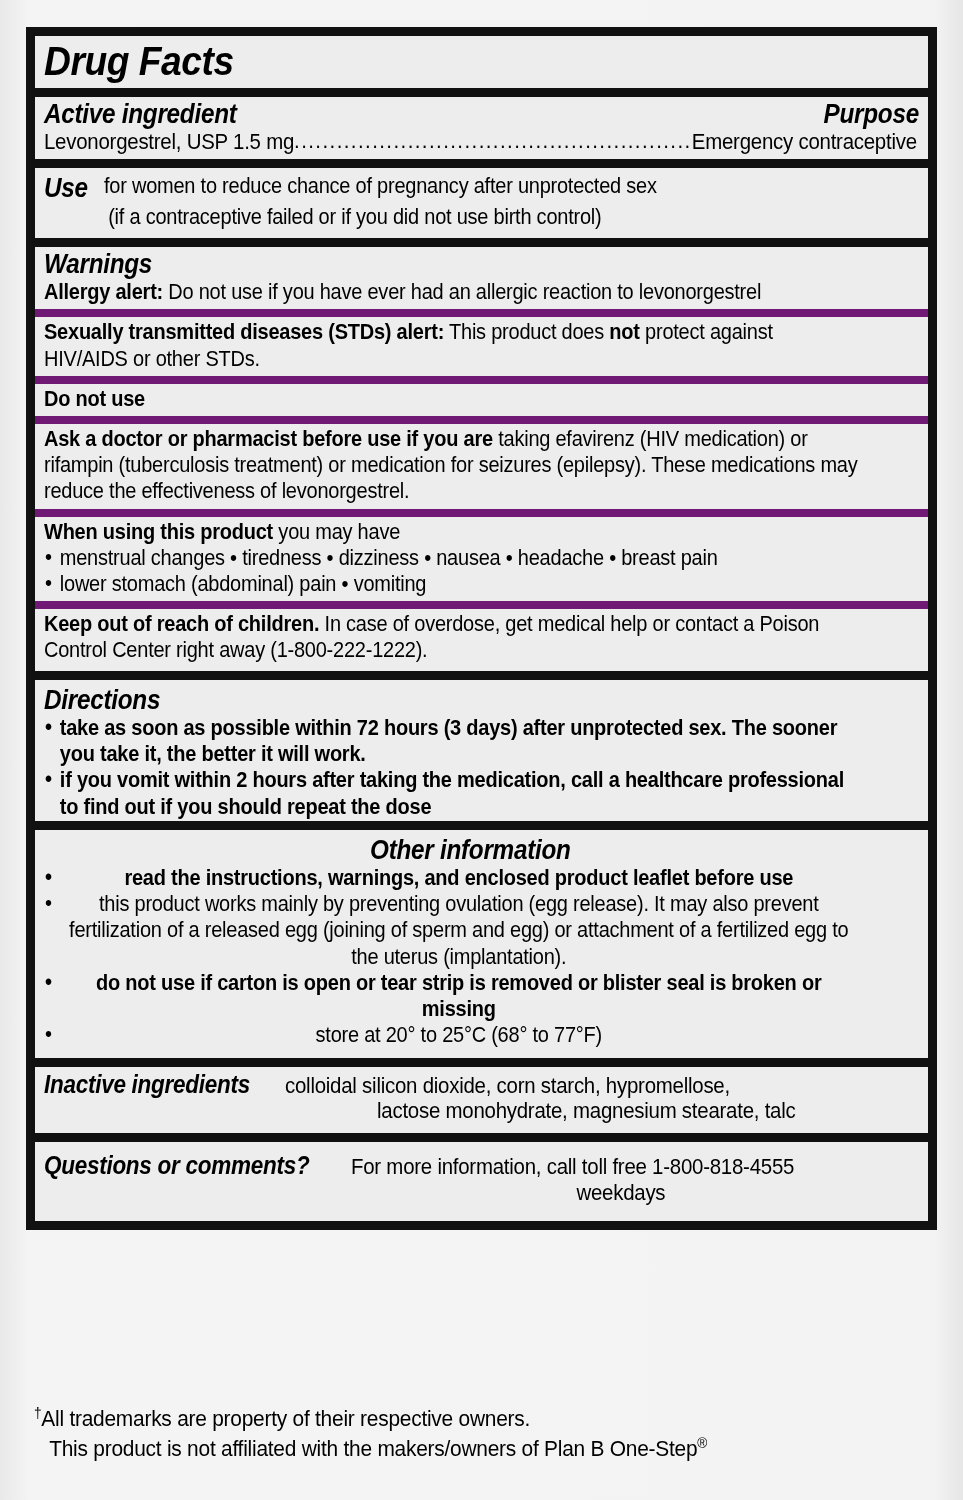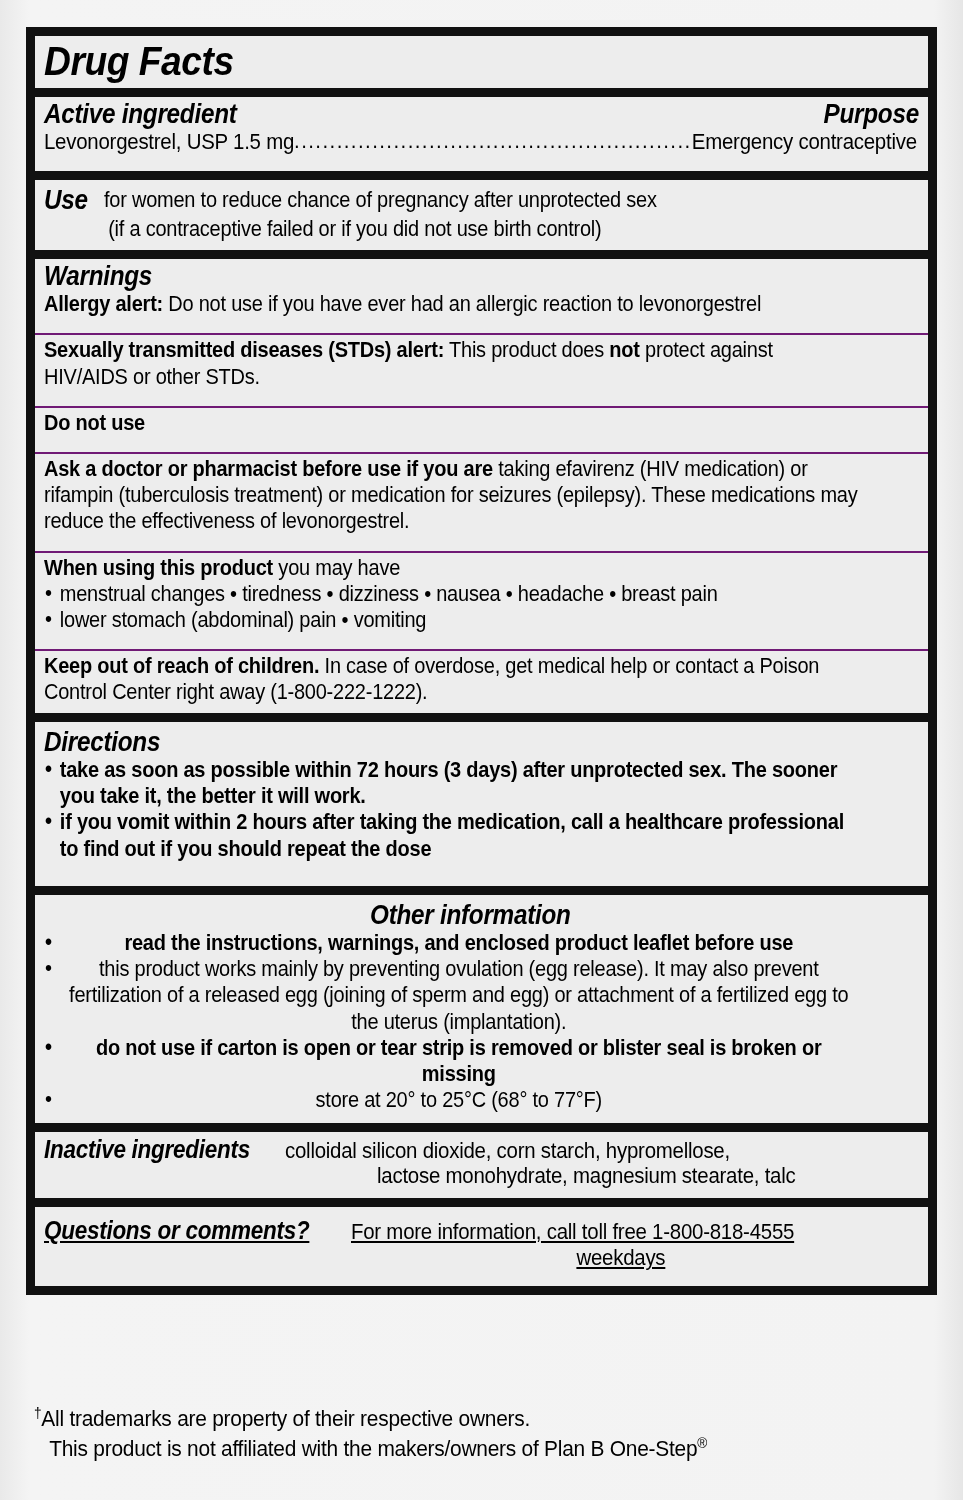--- a/index.html
+++ b/index.html
@@ -34,26 +34,26 @@
     border: 9px solid #111;
     background: #ededed;
     box-sizing: border-box;
   }
 
   
   .section {
     background: #ededed;
     border-bottom: 9px solid #111;
   }
-  .section:last-child { border-bottom: none; text-decoration: underline; }
+  .section:last-child { border-bottom: none; }
 
   
   .block {
     padding: 3px 9px 5px 9px;
-    border-bottom: 2px solid #701a75;
+    border-bottom: 8px solid #701a75;
   }
   .section > .block:last-child { border-bottom: none; }
 
   
   .title {
     font-weight: bold;
     font-style: italic;
     font-size: 40px;
     line-height: 1.06;
     letter-spacing: -0.5px;
@@ -121,21 +121,21 @@
   .leader {
     flex: 1 1 auto;
     overflow: hidden;
     white-space: nowrap;
     letter-spacing: 1.5px;
     position: relative;
     top: -1px;
   }
 
   
-  .use-line1 { display: flex; align-items: center; gap: 11px; }
+  .use-line1 { display: flex; align-items: flex-start; gap: 11px; }
   .use-line2 { padding-left: 69px; }
 
   
   .blist { margin: 0; padding: 0; list-style: none; }
   .blist li {
     position: relative;
     padding-left: 17px;
     font-size: 21.5px;
     line-height: 1.22;
     letter-spacing: -0.25px;
@@ -176,21 +176,21 @@
     font-size: 22px;
     line-height: 1.3;
     letter-spacing: -0.25px;
     transform: scaleX(0.95);
     transform-origin: left top;
   }
   .footer .l2 { padding-left: 16px; }
   sup { font-size: 0.65em; vertical-align: super; }
 
   
-  .pad-sm { padding-top: 2px; padding-bottom: 16px; }
+  .pad-sm { padding-top: 2px; padding-bottom: 4px; }
   .pad-title { padding: 4px 1px 6px 9px; border-radius: 26px; }
 </style>
 </head>
 <body>
 
 <div class="page">
 
   <div class="dfbox">
 
     <div class="section">
@@ -267,21 +267,21 @@
       <div class="block pad-sm" style="border-bottom:none; padding-bottom:7px;">
         <div class="body-txt">
           <span class="b">Keep out of reach of children.</span>
           <span>In case of overdose, get medical help or contact a Poison Control Center right away (1-800-222-1222).</span>
         </div>
       </div>
 
     </div>
 
     <div class="section">
-      <div class="block" style="border-bottom:none; padding-top:5px; padding-bottom:24px;">
+      <div class="block" style="border-bottom:none; padding-top:5px; padding-bottom:1px;">
         <div class="hdr-lg">Directions</div>
         <ul class="blist">
           <li class="b">take as soon as possible within 72 hours (3 days) after unprotected sex. The sooner you take it, the better it will work.</li>
           <li class="b">if you vomit within 2 hours after taking the medication, call a healthcare professional to find out if you should repeat the dose</li>
         </ul>
       </div>
     </div>
 
     <div class="section">
       <div class="block" style="border-bottom:none; padding-top:5px; padding-bottom:9px;text-align:center;">

